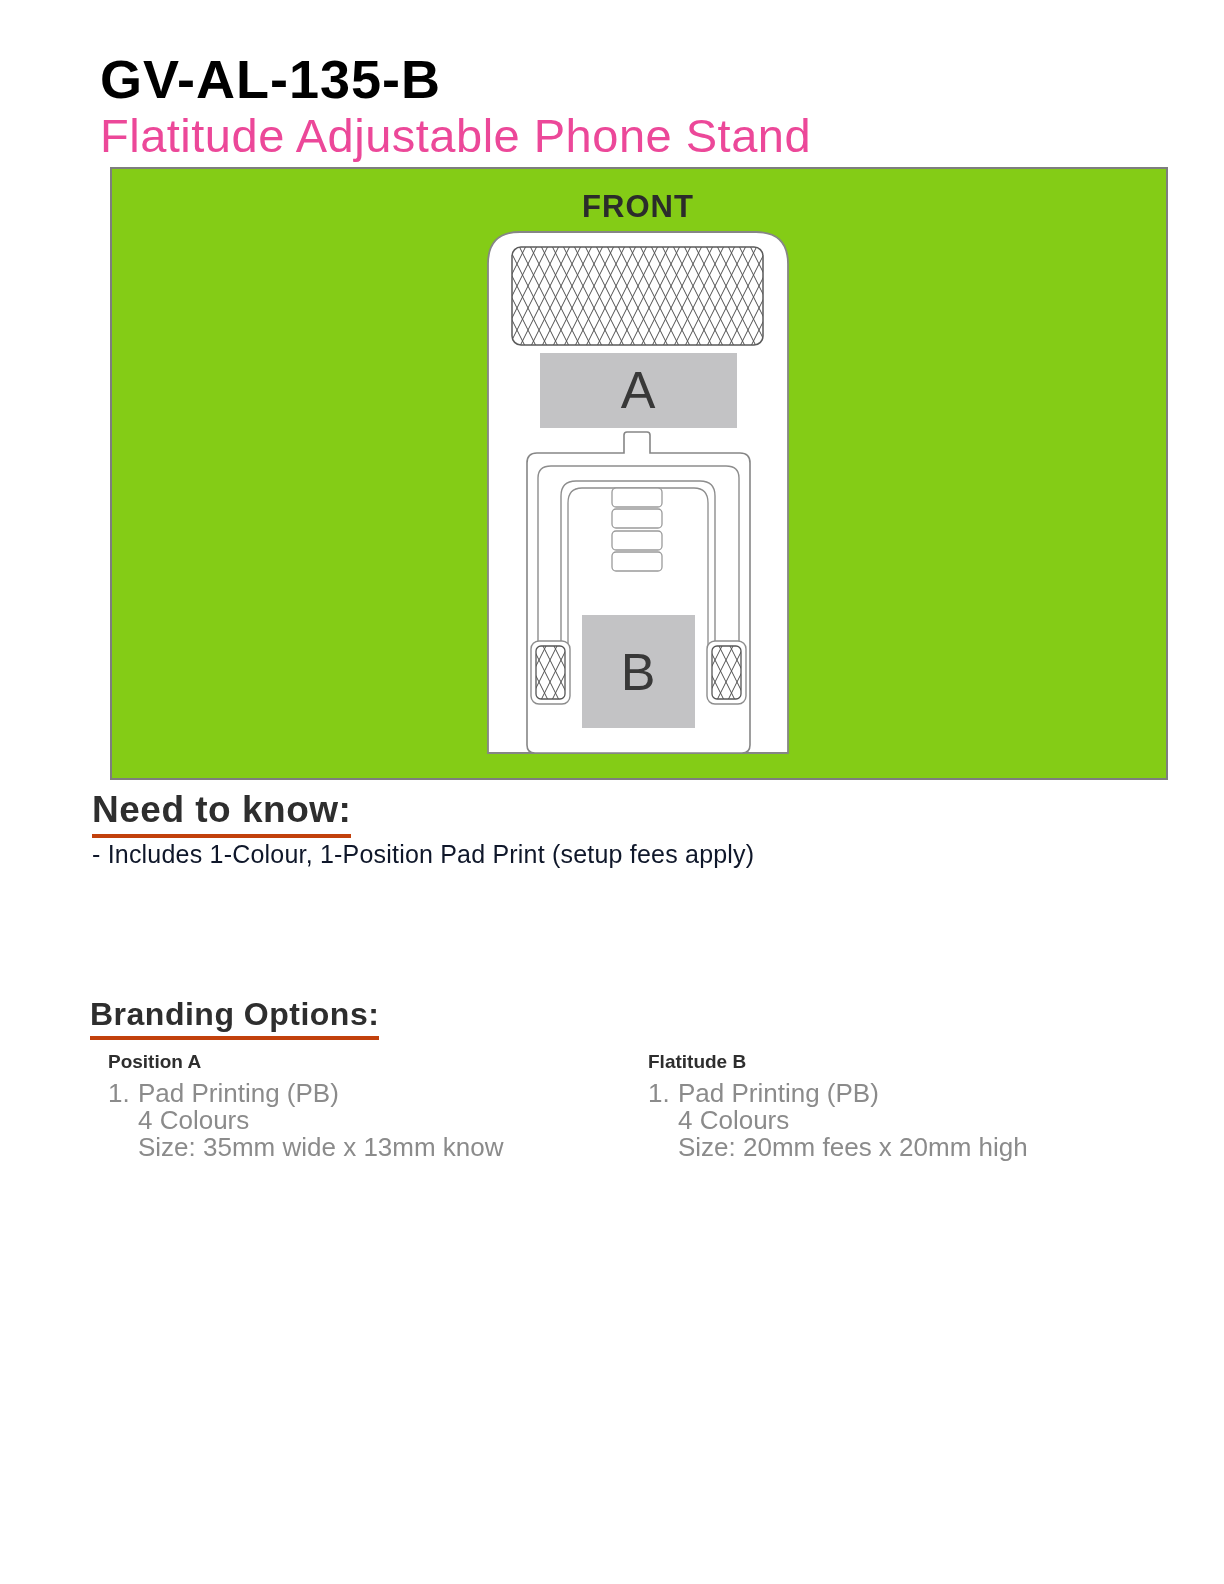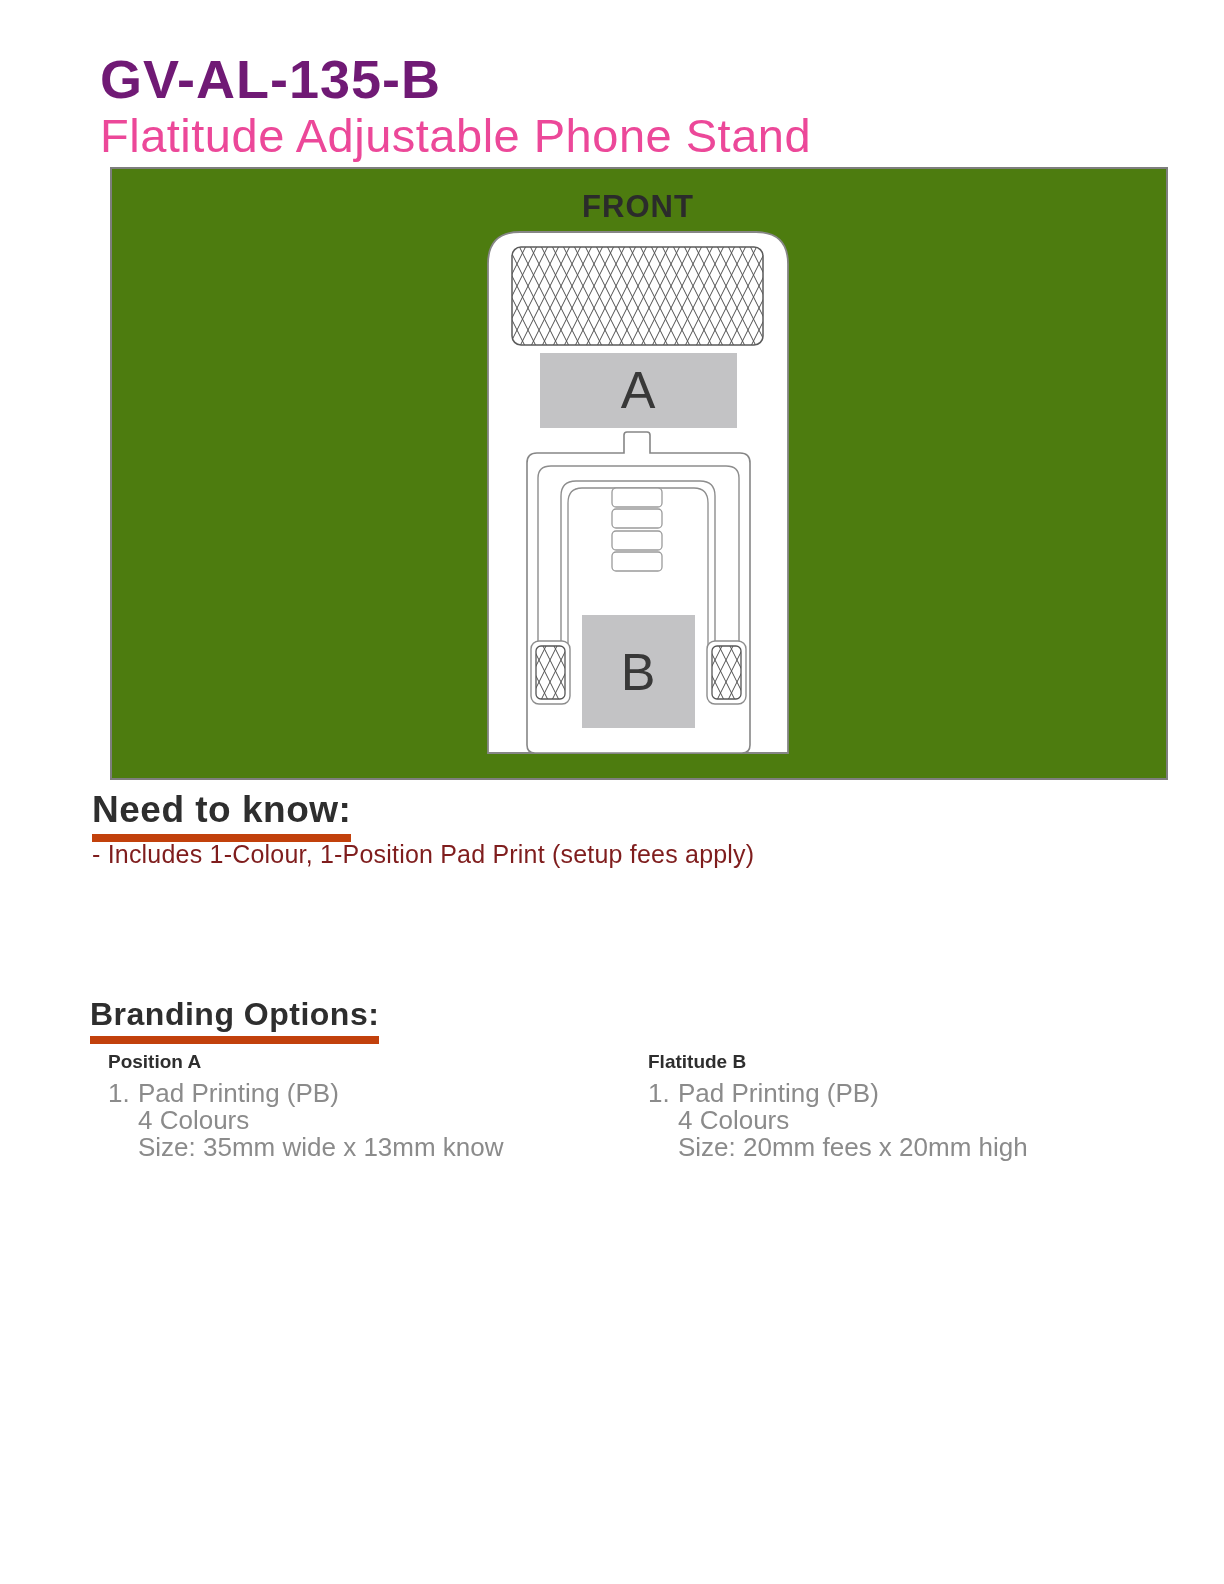--- a/index.html
+++ b/index.html
@@ -7,44 +7,44 @@
   body {
     width:1224px; height:1584px; position:relative; overflow:hidden;
     font-family:"Liberation Sans","DejaVu Sans",sans-serif;
     -webkit-font-smoothing:antialiased;
   }
   .abs { position:absolute; }
 
   
   .product-code {
     left:100px; top:50px; font-size:54px; font-weight:bold;
-    color:#701a75; letter-spacing:1px; line-height:1.1;
+    color:#000000; letter-spacing:1px; line-height:1.1;
   }
   .product-name {
     left:100px; top:110px; font-size:47px; font-weight:400;
     color:#ec4899; letter-spacing:0.5px; line-height:1.1;
   }
 
   
   .figure-box {
     left:110px; top:167px; width:1058px; height:613px;
-    border:2px solid #7e7e7e; background:#4d7c0f;
+    border:2px solid #7e7e7e; background:#84cc16;
   }
   .figure-box svg { position:absolute; left:-2px; top:-2px; }
   svg text { font-family:"Liberation Sans","DejaVu Sans",sans-serif; }
   .front-label-text { font-size:31px; font-weight:bold; fill:#2b2b2b; letter-spacing:1px; }
   .marker-text { font-size:52px; font-weight:400; fill:#383838; }
 
   
   .section-heading {
     font-weight:bold; color:#2e2e2e; display:inline-block;
-    border-bottom:8px solid #c2410c; padding-bottom:3px; letter-spacing:0.5px;
+    border-bottom:4px solid #c2410c; padding-bottom:3px; letter-spacing:0.5px;
   }
   .need-heading { left:92px; top:789px; font-size:37px; }
-  .need-note { left:92px; top:840px; font-size:25px; color:#7f1d1d; letter-spacing:0.2px; }
+  .need-note { left:92px; top:840px; font-size:25px; color:#0f172a; letter-spacing:0.2px; }
 
   
   .branding-heading { left:90px; top:996px; font-size:32px; }
   .position-col { top:1051px; width:470px; }
   .position-col.col-a { left:108px; }
   .position-col.col-b { left:648px; }
   .position-title { font-size:19px; font-weight:bold; color:#2e2e2e; margin-bottom:7px; }
   .option-row { display:flex; font-size:26px; color:#8b8b8b; line-height:27px; }
   .option-num { width:30px; flex:0 0 30px; }
   .option-lines { }

